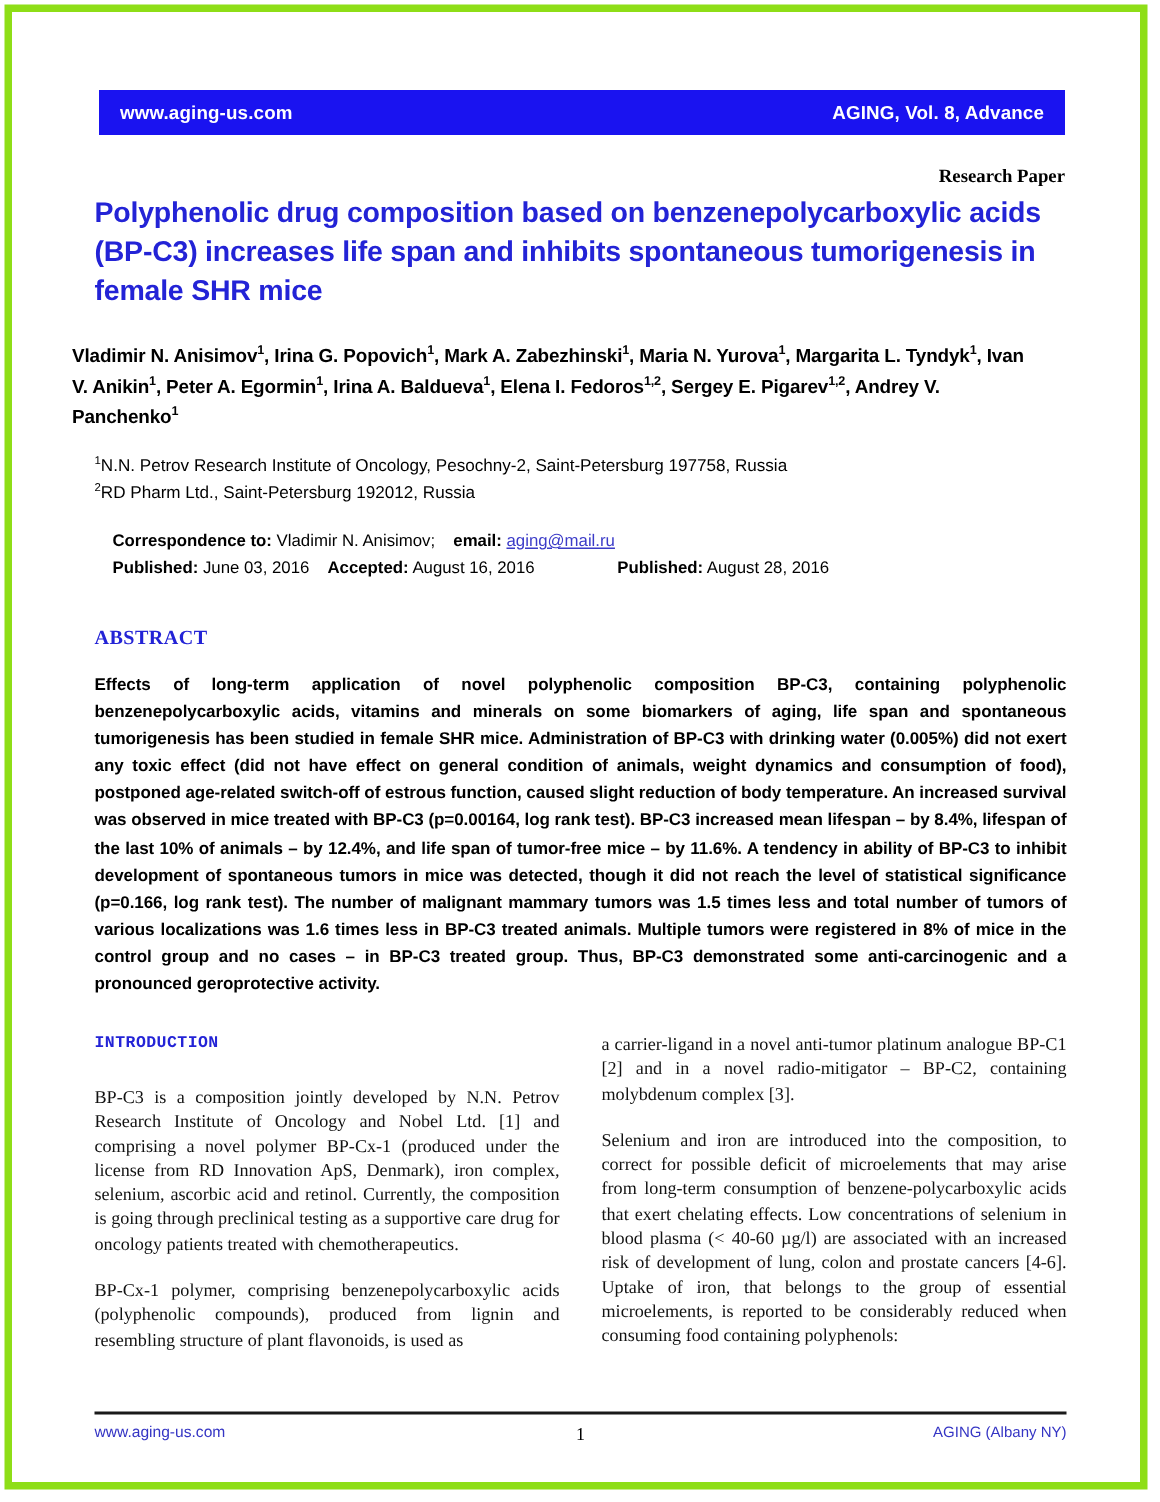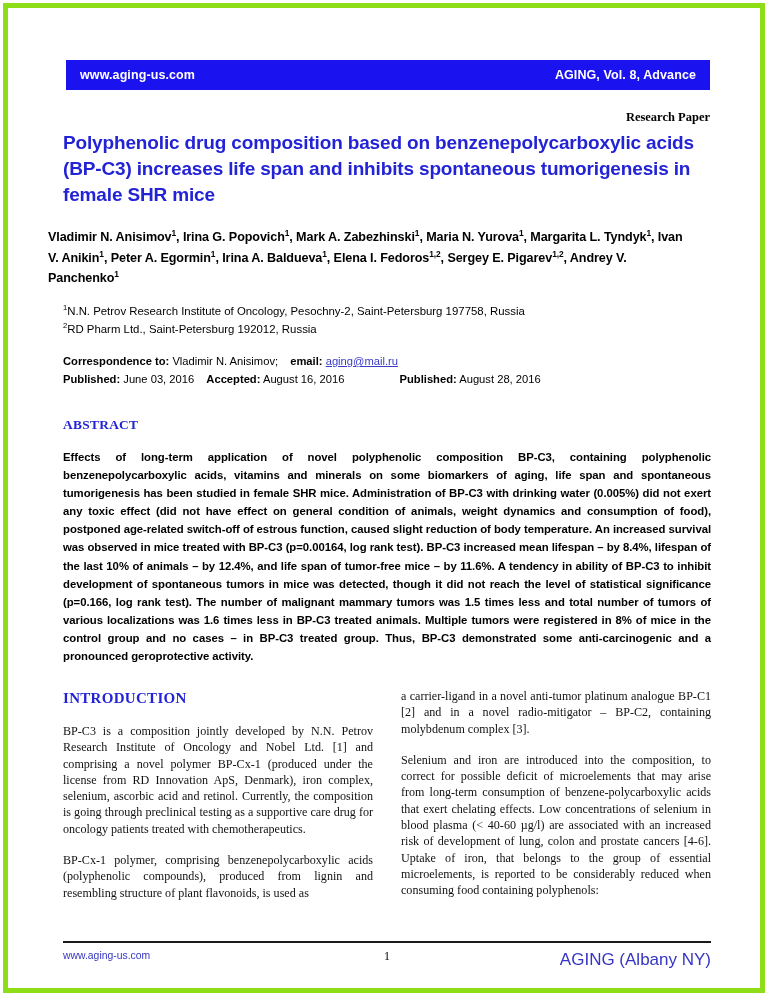--- a/index.html
+++ b/index.html
@@ -112,21 +112,21 @@
     width: 648px;
     font-size: 11.2px;
     color: #000000;
     line-height: 17.6px;
   }
   .corr-block .lbl { font-weight: bold; }
   .corr-block a, .corr-block .email {
     color: #3b3bc8;
     text-decoration: underline;
   }
-  .corr-line { white-space: nowrap; }
+  .corr-line { white-space: nowrap; margin-left: 12px; }
   .gap-l { display: inline-block; width: 9px; }
   .gap-xl { display: inline-block; width: 52px; }
 
   
   .abstract-head {
     position: absolute;
     left: 63px;
     top: 417px;
     font-family: Liberation Serif, serif;
     font-size: 13.4px;
@@ -145,22 +145,22 @@
     line-height: 18.1px;
     text-align: justify;
     letter-spacing: -0.05px;
   }
 
   
   .section-head {
     position: absolute;
     left: 63px;
     top: 690px;
-    font-family: Liberation Serif, serif;
-    font-size: 15px;
+    font-family: Liberation Mono, monospace;
+    font-size: 11px;
     font-weight: bold;
     color: #2323d6;
     letter-spacing: 0.3px;
   }
   .columns {
     position: absolute;
     left: 63px;
     top: 688px;
     width: 648px;
     height: 228px;
@@ -201,21 +201,21 @@
     font-size: 10.4px; color: #3535c4;
   }
   .footer .f-center {
     position: absolute; left: 0; right: 0; top: -1px;
     text-align: center;
     font-family: "Liberation Serif", serif;
     font-size: 12px; color: #000000;
   }
   .footer .f-right {
     position: absolute; right: 0; top: 0;
-    font-size: 17px; color: #3535c4; margin-left: 15px;
+    font-size: 10px; color: #3535c4; margin-left: 15px;
   }
 </style>
 </head>
 <body>
 
 <div id="page">
   <div id="page-frame"></div>
 
   <div class="journal-bar">
     <span>www.aging-us.com</span>

